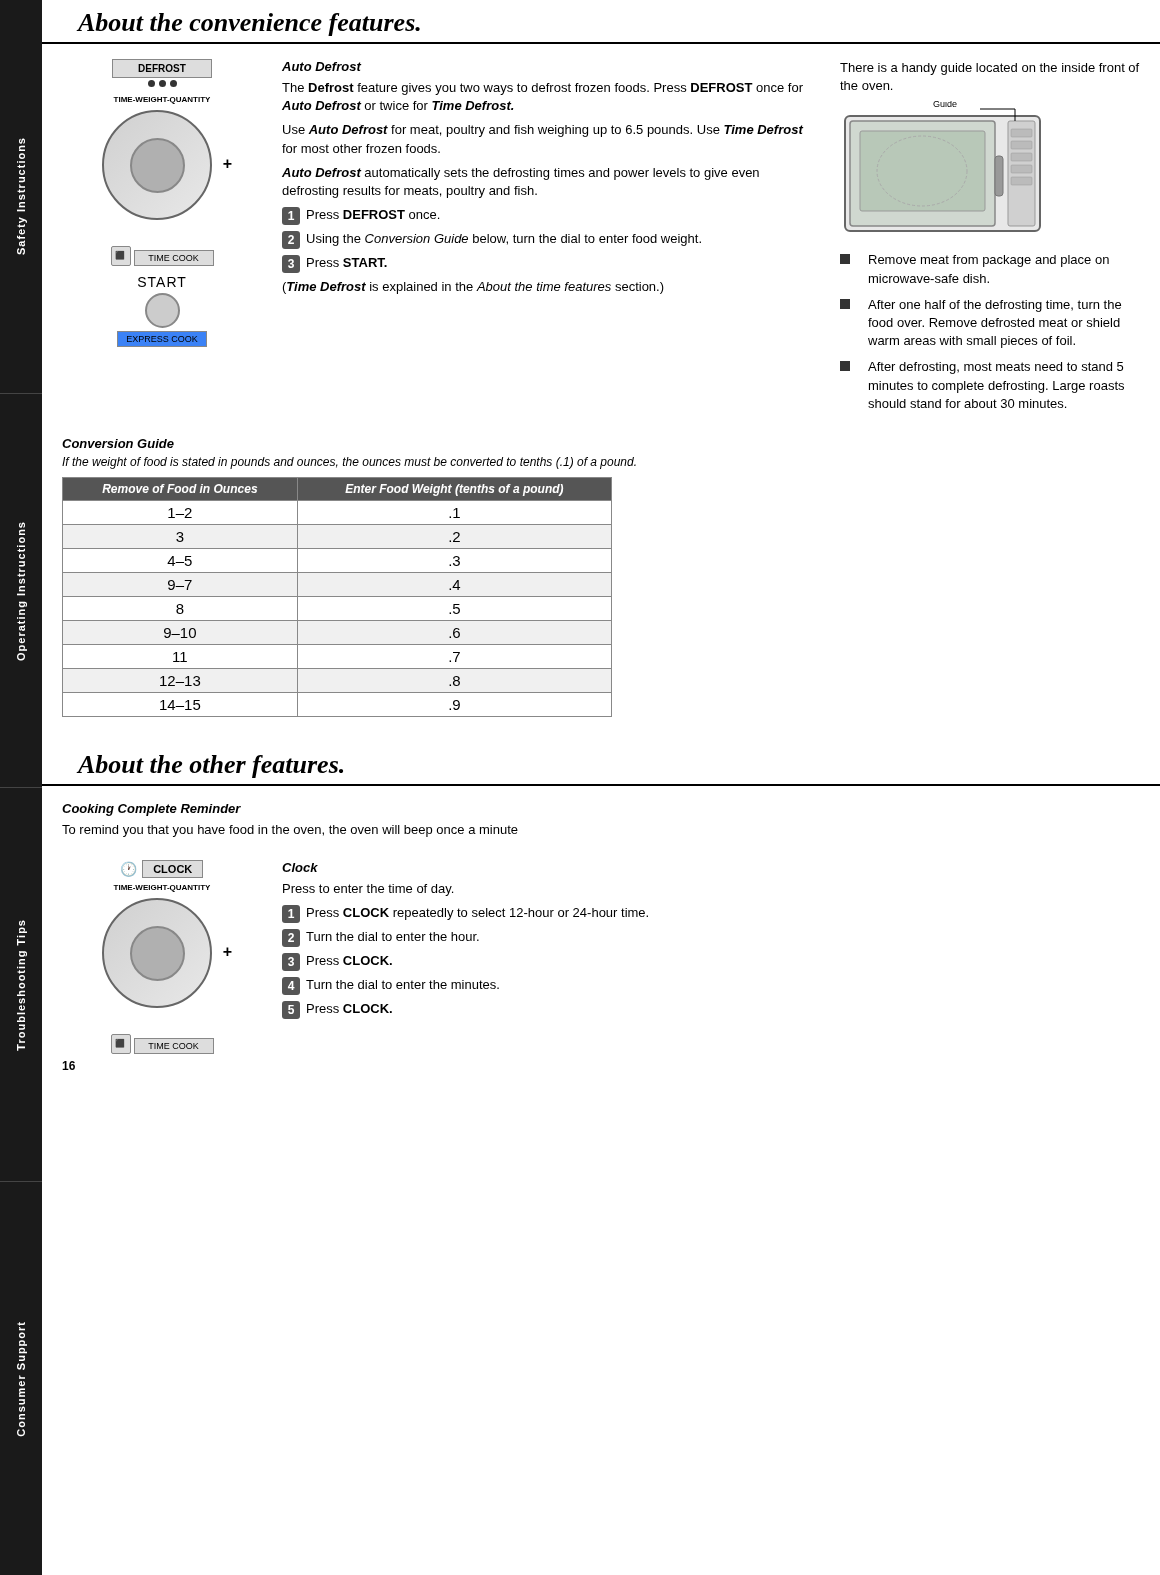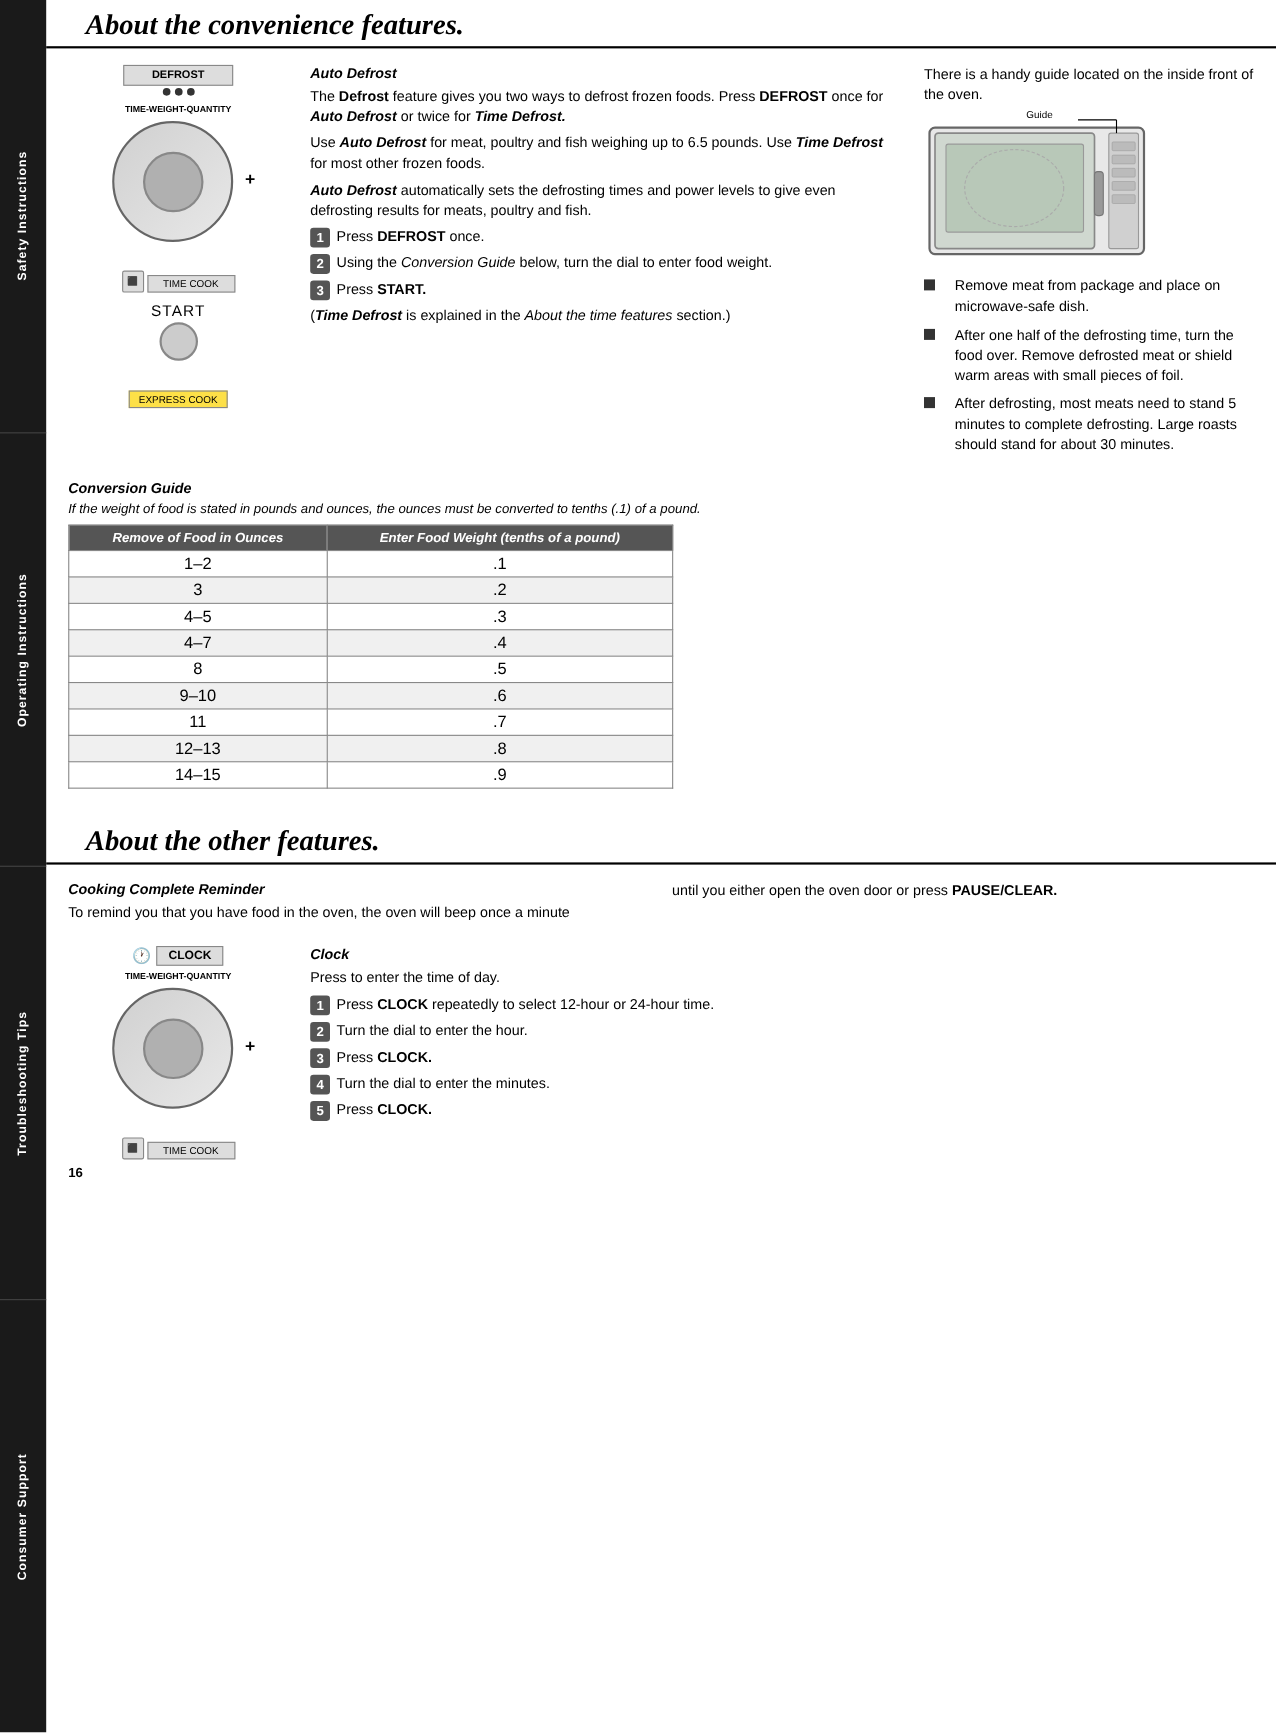--- a/index.html
+++ b/index.html
@@ -132,27 +132,26 @@
       letter-spacing: 1px;
     }
     .start-btn {
       width: 35px;
       height: 35px;
       border-radius: 50%;
       background: #ccc;
       border: 2px solid #888;
     }
     .express-cook-btn {
-      background: #fde047;
+      background: #3b82f6;
       border: 1px solid #888;
       padding: 2px 6px;
       font-size: 9px;
       text-align: center;
       width: 90px;
-      margin-top: 24px;
     }
 
     
     .subsection-title {
       font-weight: bold;
       font-style: italic;
       font-size: 13px;
       margin-bottom: 5px;
       margin-top: 8px;
     }
@@ -444,21 +443,21 @@
           </tr>
           <tr>
             <td>3</td>
             <td>.2</td>
           </tr>
           <tr>
             <td>4–5</td>
             <td>.3</td>
           </tr>
           <tr>
-            <td>4–7</td>
+            <td>9–7</td>
             <td>.4</td>
           </tr>
           <tr>
             <td>8</td>
             <td>.5</td>
           </tr>
           <tr>
             <td>9–10</td>
             <td>.6</td>
           </tr>
@@ -480,25 +479,20 @@
 
   <div class="other-features-section">
     <div class="section-header">
       <span class="section-title">About the other features.</span>
     </div>
 
     <div class="two-col">
       <div class="col">
         <div class="subsection-title">Cooking Complete Reminder</div>
         <p>To remind you that you have food in the oven, the oven will beep once a minute</p>
-      </div>
-      <div class="col">
-        <p>
-          <span>until you either open the oven door or press </span><strong>PAUSE/CLEAR.</strong>
-        </p>
       </div>
     </div>
 
     <div class="clock-section">
 
       <div class="clock-left">
         <div style="display:flex;align-items:center;gap:4px;margin-bottom:5px;">
           <span style="font-size:14px;">🕐</span>
           <div style="background:#ddd;border:1px solid #888;padding:2px 10px;font-size:11px;font-weight:bold;">
             <span>CLOCK</span>

